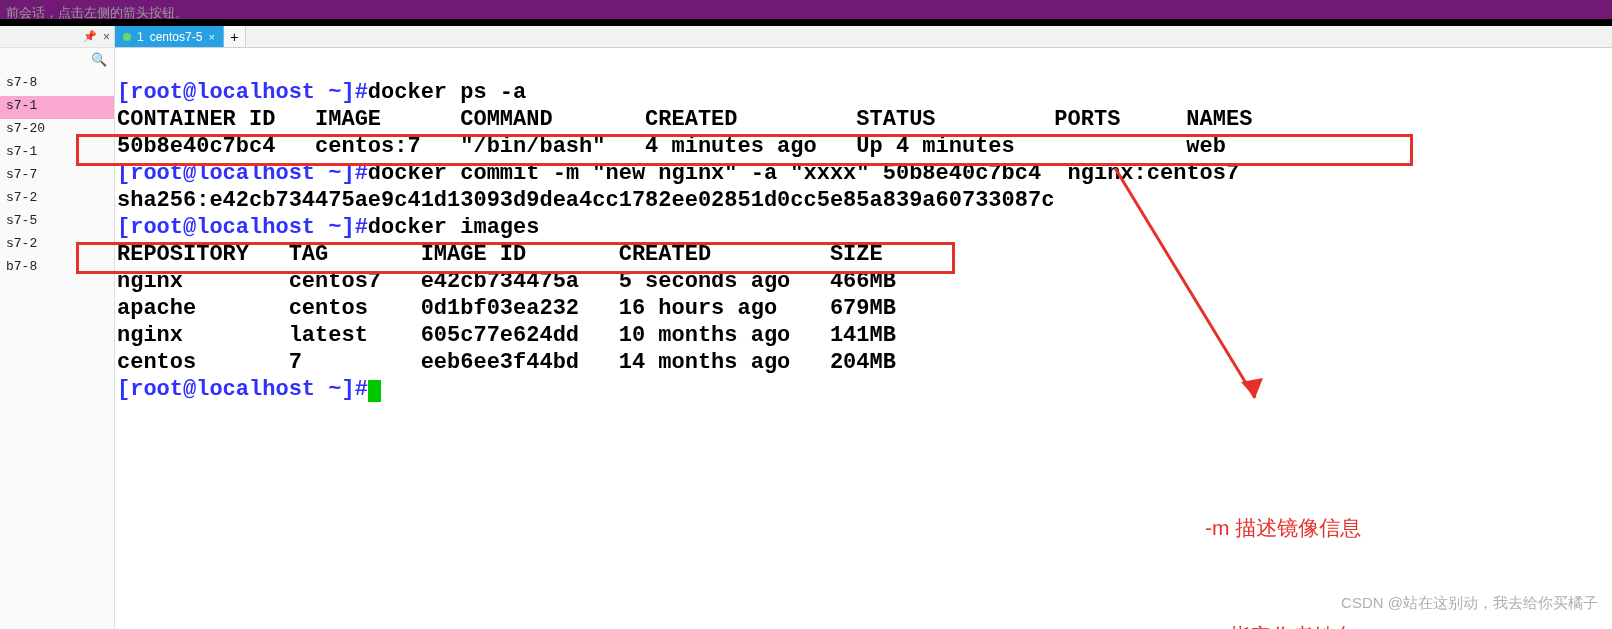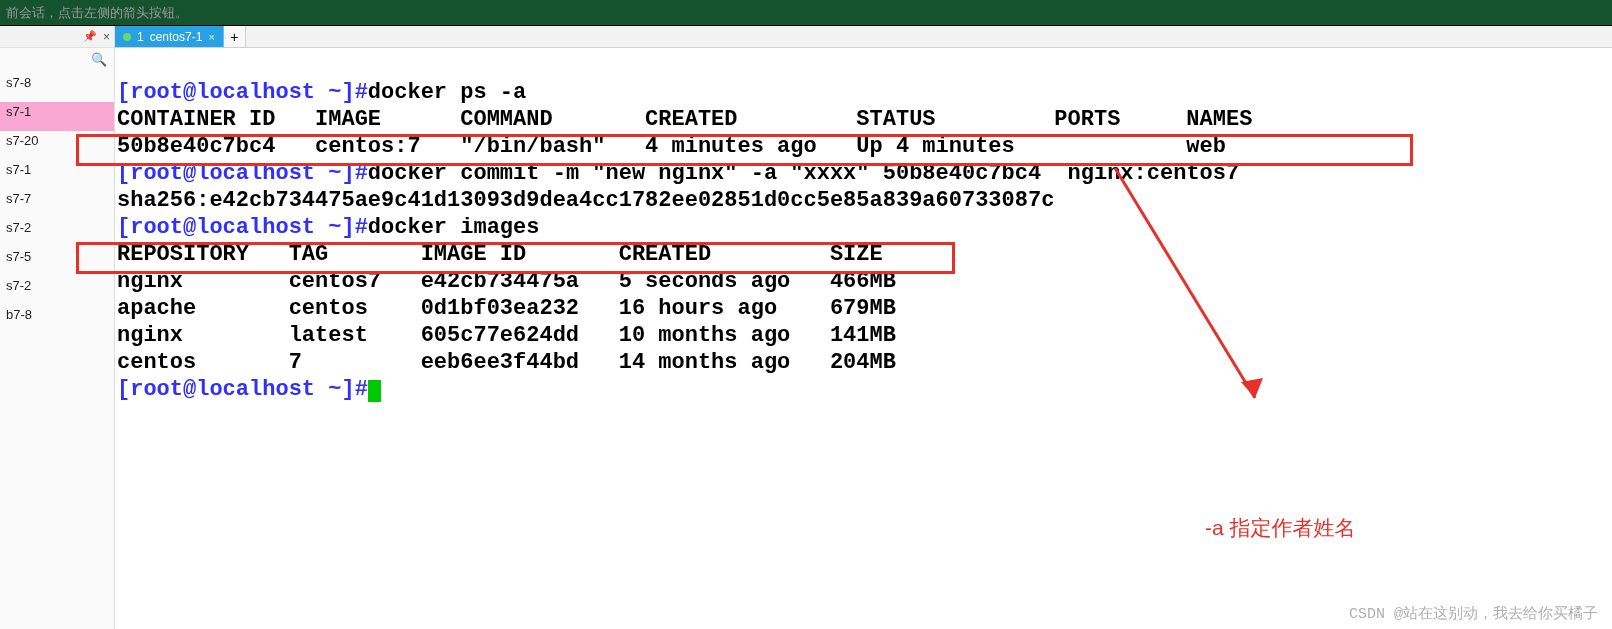--- a/index.html
+++ b/index.html
@@ -7,26 +7,26 @@
     margin: 0;
     padding: 0;
     font-family: "Microsoft YaHei", Arial, sans-serif;
     background: #fff;
     width: 1612px;
     height: 629px;
     position: relative;
     overflow: hidden;
   }
   .top-bar {
-    background: #14532d;
+    background: #701a75;
     color: #999;
     font-size: 13px;
     padding: 4px 6px;
     height: 26px;
-    border-bottom: 1px solid #000000;
+    border-bottom: 7px solid #000000;
   }
   .main-row {
     display: flex;
     height: calc(100% - 26px);
   }
   .sidebar {
     width: 115px;
     background: #fafafa;
     border-right: 1px solid #ddd;
     display: flex;
@@ -57,24 +57,25 @@
     display: flex;
     justify-content: flex-end;
     padding: 4px 6px;
   }
   .sidebar-filter {
     font-size: 13px;
     color: #888;
     cursor: pointer;
   }
   .sidebar-item {
-    padding: 2px 0 12px 6px;
+    padding: 2px 0 6px 6px;
     cursor: pointer;
     white-space: nowrap;
     overflow: hidden;
+    font-family: Liberation Mono, monospace;
   }
   .sidebar-item.selected {
     background: #f9a8d4;
   }
   .content-area {
     flex: 1;
     display: flex;
     flex-direction: column;
     position: relative;
   }
@@ -146,24 +147,24 @@
     top: 390px;
     color: #e6312a;
     font-family: "Microsoft YaHei", sans-serif;
     font-size: 21px;
     font-weight: normal;
     line-height: 36px;
   }
   .watermark {
     position: absolute;
     right: 14px;
-    bottom: 6px;
+    bottom: 16px;
     color: rgba(120,120,120,0.6);
     font-size: 15px;
-    font-family: Liberation Mono, monospace;
+    font-family: Liberation Sans, sans-serif;
   }
   svg.arrow {
     position: absolute;
     pointer-events: none;
   }
 </style>
 </head>
 <body>
 
 <div class="top-bar">
@@ -191,21 +192,21 @@
         <div class="sidebar-item">s7-2</div>
         <div class="sidebar-item">b7-8</div>
       </div>
   </div>
 
   <div class="content-area">
     <div class="tab-bar">
       <div class="tab">
         <span class="dot"></span>
         <span>1</span>
-        <span>centos7-1</span>
+        <span>centos7-5</span>
         <span class="close-x">×</span>
       </div>
       <div class="add-tab">
         <span>+</span>
       </div>
     </div>
 
     <div class="terminal" id="terminal">
 <span class="prompt-user">[root@localhost ~]#</span><span class="cmd">docker ps -a</span>
 <span class="cmd">CONTAINER ID   IMAGE      COMMAND       CREATED         STATUS         PORTS     NAMES</span>
@@ -222,20 +223,21 @@
 
       <div class="hl-box" style="left:-39px; top:86px; width:1337px; height:32px;"></div>
       <div class="hl-box" style="left:-39px; top:194px; width:879px; height:32px;"></div>
 
       <svg class="arrow" style="left:980px; top:120px;" width="200" height="260">
         <line x1="20" y1="0" x2="160" y2="230" stroke="#e6312a" stroke-width="3"></line>
         <polygon points="160,230 146,214 168,210" fill="#e6312a"></polygon>
       </svg>
 
       <div class="annotations">
+        <div>-m 描述镜像信息</div>
         <div>-a 指定作者姓名</div>
         
         
         
       </div>
     </div>
   </div>
 </div>
 
 <div class="watermark">CSDN @站在这别动，我去给你买橘子</div>

